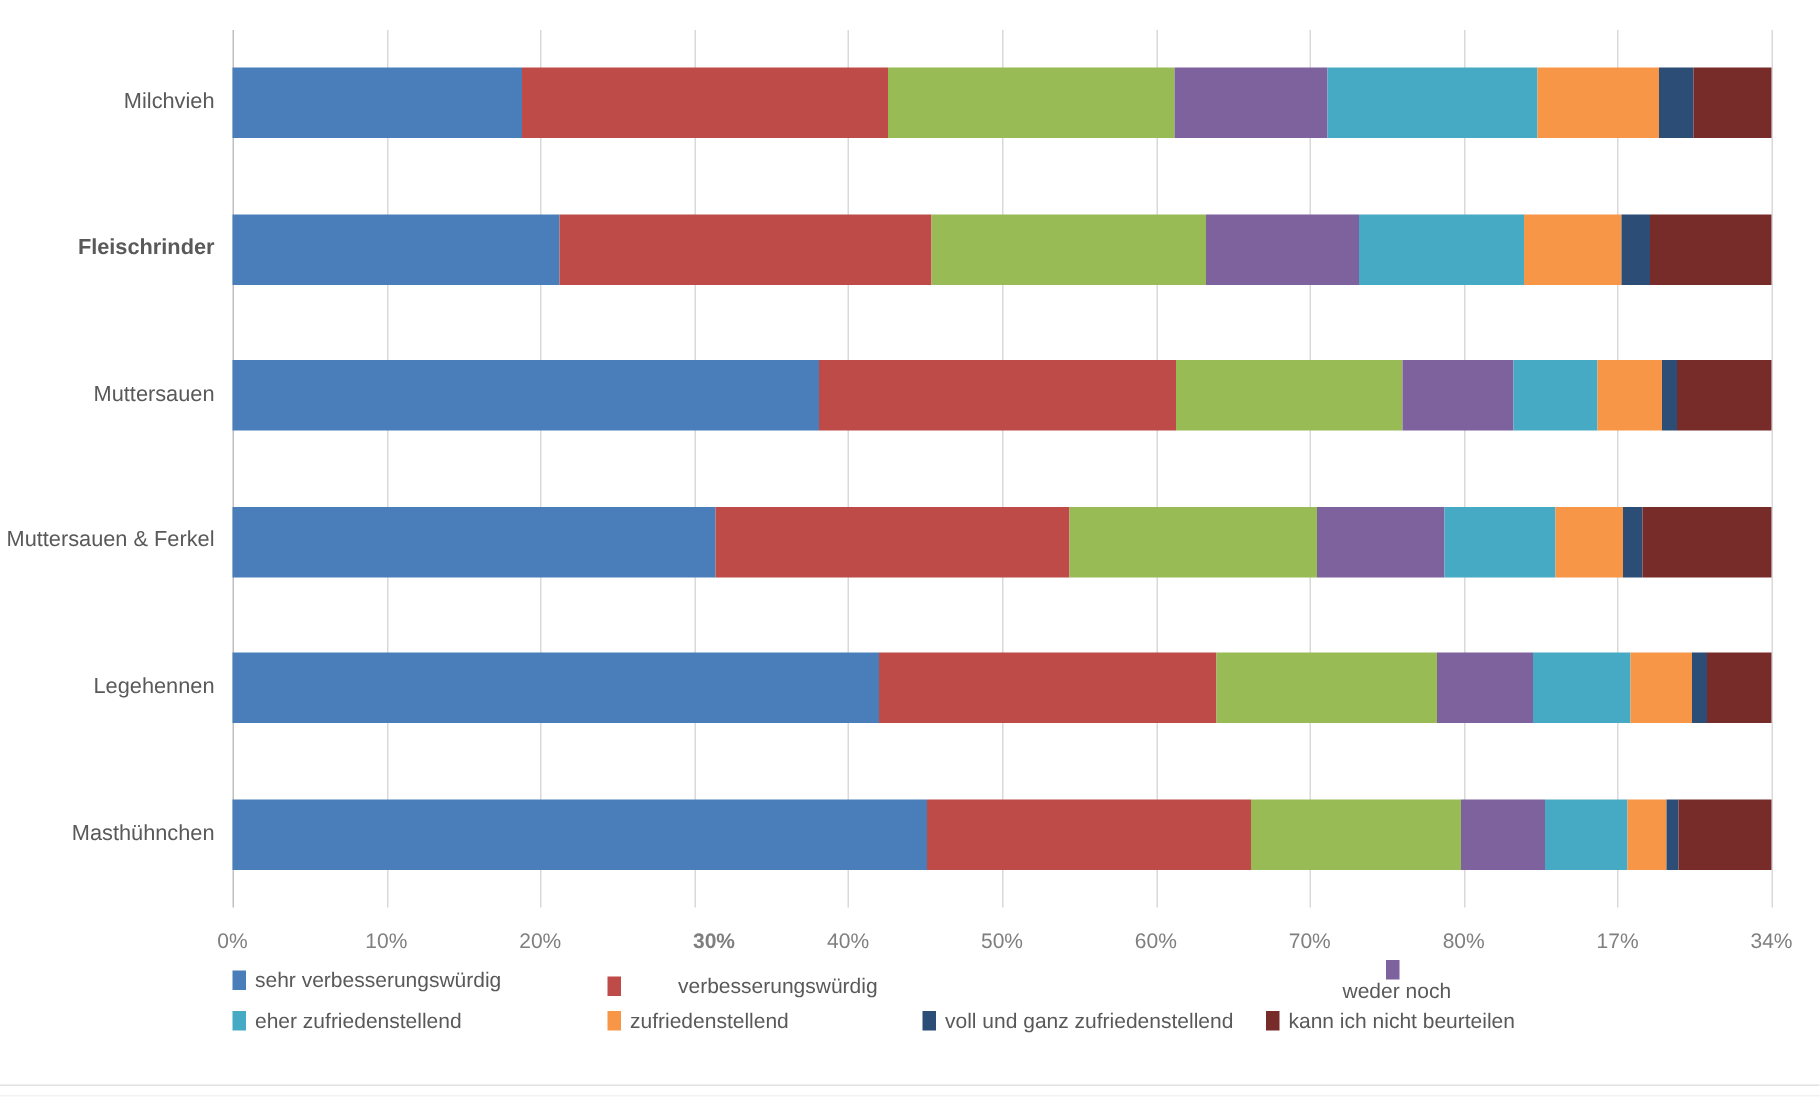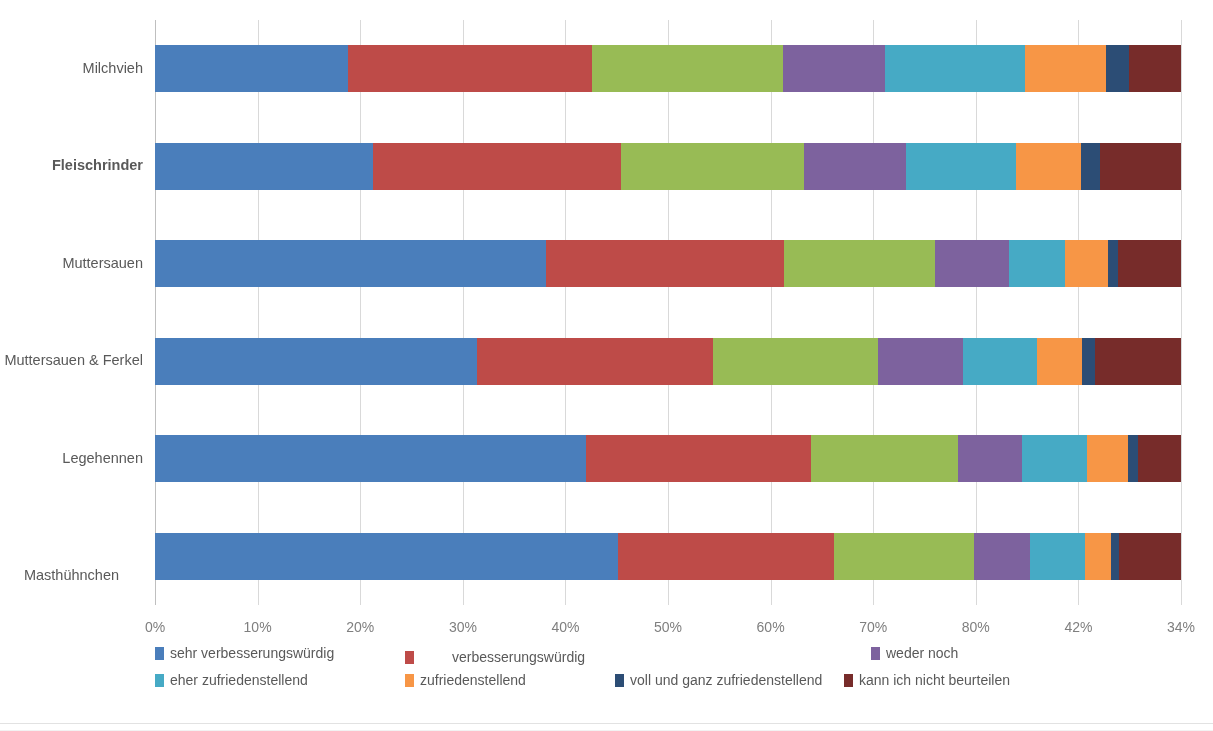--- a/index.html
+++ b/index.html
@@ -139,21 +139,21 @@
 <body>
 
 <div id="chart-root">
 
   <div class="cat-labels">
       <div class="cat-label" style="top: 40.75px;">Milchvieh</div>
       <div class="cat-label" style="top: 138.25px; font-weight: bold;">Fleischrinder</div>
       <div class="cat-label" style="top: 235.75px;">Muttersauen</div>
       <div class="cat-label" style="top: 333.25px;">Muttersauen &amp; Ferkel</div>
       <div class="cat-label" style="top: 430.75px;">Legehennen</div>
-      <div class="cat-label" style="top: 548px; text-align: center;">Masthühnchen</div>
+      <div class="cat-label" style="top: 529px;">Masthühnchen</div>
     </div>
 
   <div class="plot-area">
     <div class="gridlines">
         <div class="gridline axis-start" style="left: 0px;"></div>
         <div class="gridline" style="left: 102.6px;"></div>
         <div class="gridline" style="left: 205.2px;"></div>
         <div class="gridline" style="left: 307.8px;"></div>
         <div class="gridline" style="left: 410.4px;"></div>
         <div class="gridline" style="left: 513px;"></div>
@@ -236,41 +236,41 @@
             <div class="seg" title="kann ich nicht beurteilen: 6%" style="width: 6%; background: rgb(119, 44, 42);"></div>
           </div>
         </div>
       </div>
   </div>
 
   <div class="x-axis">
       <div class="x-tick" style="left: 0px;">0%</div>
       <div class="x-tick" style="left: 102.6px;">10%</div>
       <div class="x-tick" style="left: 205.2px;">20%</div>
-      <div class="x-tick" style="left: 308px;">30%</div>
+      <div class="x-tick" style="left: 321px; font-weight: bold;">30%</div>
       <div class="x-tick" style="left: 410.4px;">40%</div>
       <div class="x-tick" style="left: 513px;">50%</div>
       <div class="x-tick" style="left: 615.6px;">60%</div>
       <div class="x-tick" style="left: 718.2px;">70%</div>
       <div class="x-tick" style="left: 820.8px;">80%</div>
-      <div class="x-tick" style="left: 923.4px;">42%</div>
+      <div class="x-tick" style="left: 923.4px;">17%</div>
       <div class="x-tick" style="left: 1026px;">34%</div>
     </div>
 
   <div class="legend">
       <div class="legend-row row-0">
         <div class="legend-item" style="position: absolute; left: 0px; top: 0px; height: 26px;">
           <span class="legend-swatch" style="background: rgb(74, 126, 187);"></span>
           <span class="legend-text">sehr verbesserungswürdig</span>
         </div>
         <div class="legend-item" style="position: absolute; left: 250px; top: 4px; height: 26px; gap: 32px;">
           <span class="legend-swatch" style="background: rgb(190, 75, 72);"></span>
           <span class="legend-text">verbesserungswürdig</span>
         </div>
-        <div class="legend-item" style="position: absolute; left: 716px; top: 0px; height: 26px;">
+        <div class="legend-item" style="position: absolute; left: 740px; top: 0px; height: 26px; flex-direction: column;">
           <span class="legend-swatch" style="background: rgb(125, 98, 158);"></span>
           <span class="legend-text">weder noch</span>
         </div>
       </div>
       <div class="legend-row row-1">
         <div class="legend-item" style="position: absolute; left: 0px; top: 0px; height: 26px;">
           <span class="legend-swatch" style="background: rgb(70, 170, 197);"></span>
           <span class="legend-text">eher zufriedenstellend</span>
         </div>
         <div class="legend-item" style="position: absolute; left: 250px; top: 0px; height: 26px;">

